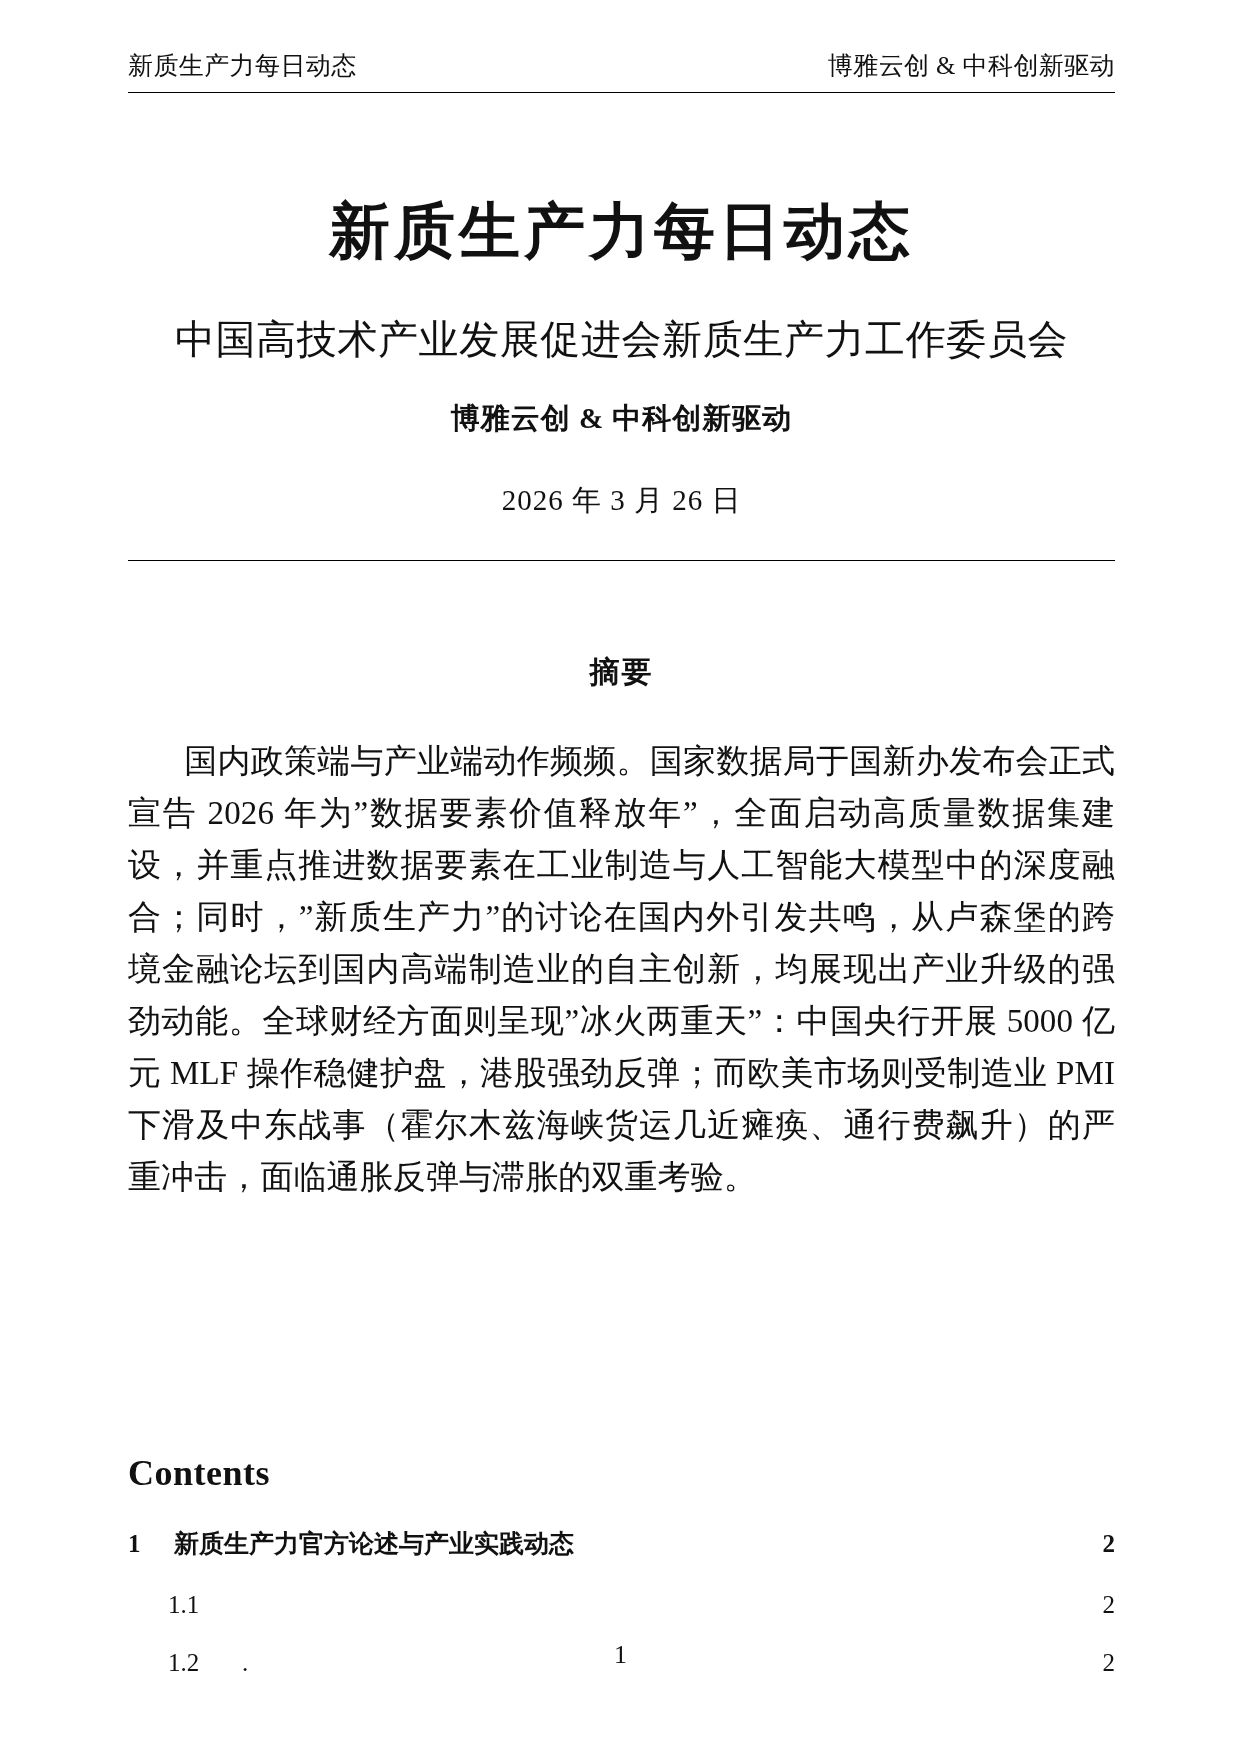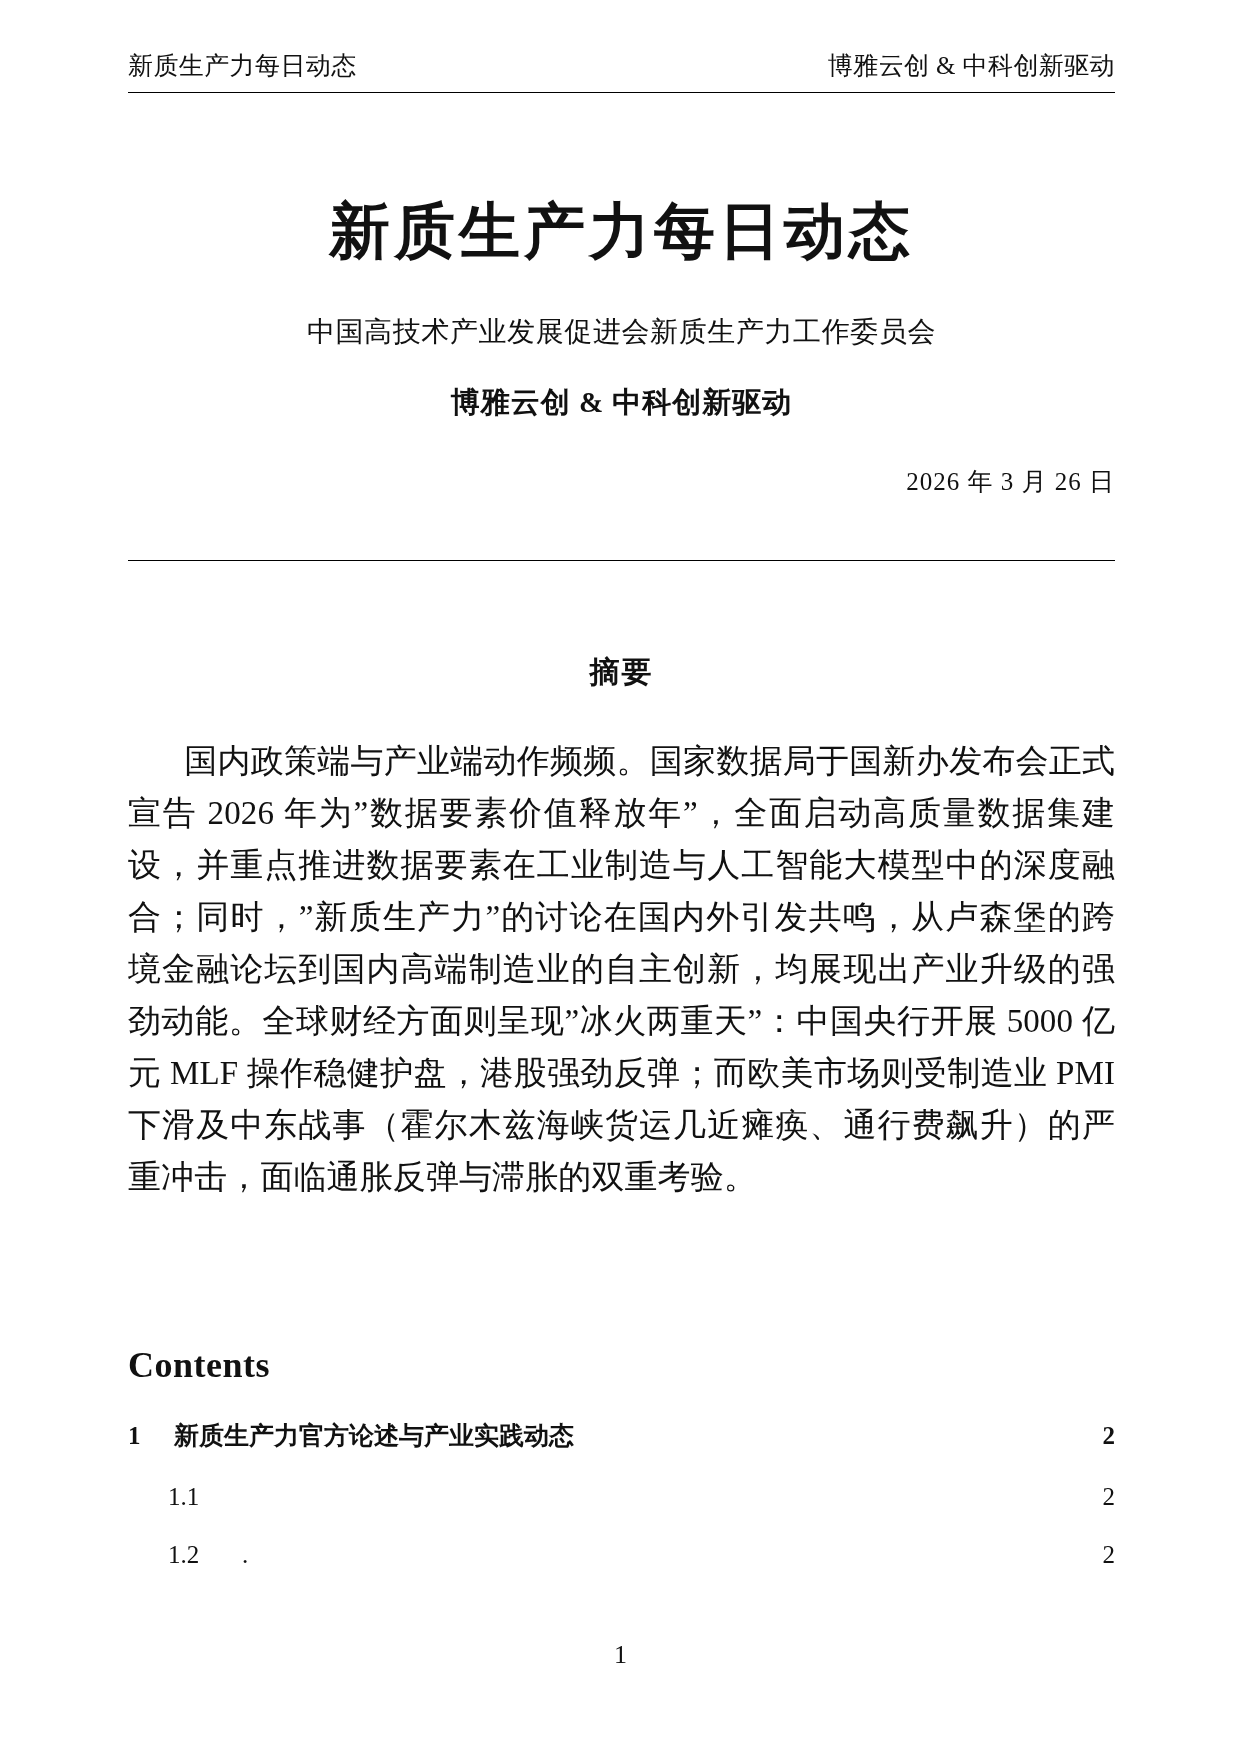--- a/index.html
+++ b/index.html
@@ -61,38 +61,37 @@
   }
   .doc-title {
     font-size: 61px;
     font-weight: bold;
     line-height: 1.18;
     letter-spacing: 4px;
     margin: 0;
   }
   .doc-org {
     margin: 46px 0 0 0;
-    font-size: 28px;
+    font-size: 40px;
     font-weight: normal;
     line-height: 1.3;
     letter-spacing: 0.6px;
   }
   .doc-sub {
     margin: 34px 0 0 0;
     font-size: 29px;
     font-weight: bold;
     line-height: 1.3;
     letter-spacing: 1px;
   }
   .doc-date {
     margin: 44px 0 0 0;
-    font-size: 25px;
+    font-size: 29px;
     line-height: 1.3;
     letter-spacing: 1px;
-    text-align: right;
   }
 
   
   .abstract {
     position: absolute;
     left: 128px;
     top: 652px;
     width: 987px;
   }
   .abstract-title {
@@ -111,21 +110,21 @@
   }
   .abstract-body .lead {
     display: inline-block;
     width: 56px;
   }
 
   
   .contents {
     position: absolute;
     left: 128px;
-    top: 1344px;
+    top: 1452px;
     width: 987px;
   }
   .contents-title {
     font-size: 36px;
     font-weight: bold;
     letter-spacing: 0.5px;
     margin: 0 0 34px 0;
   }
   .toc-list {
     margin: 0;

